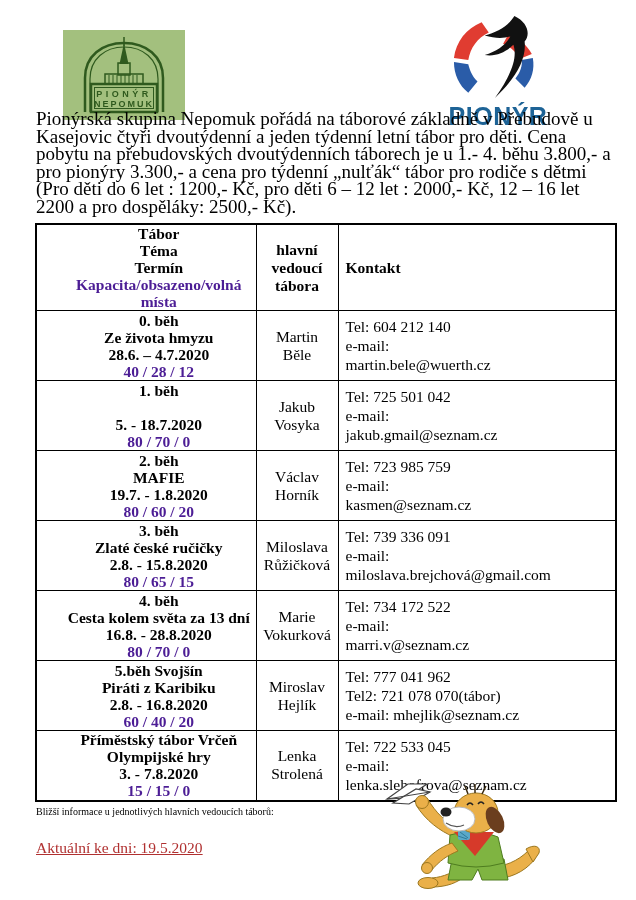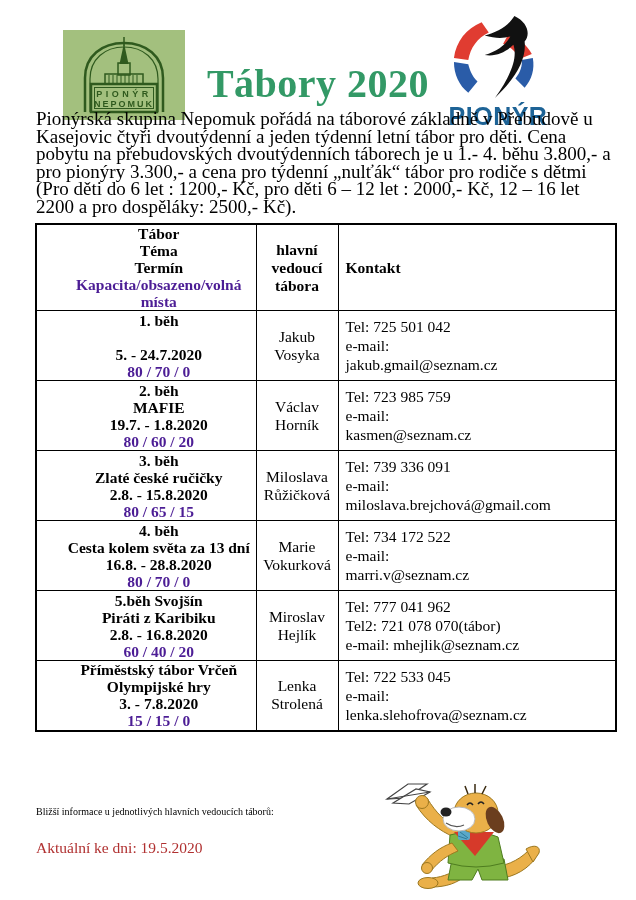--- a/index.html
+++ b/index.html
@@ -29,21 +29,21 @@
   .camps .c3 { width:278px; text-align:left; padding-left:7px; }
   .cl { line-height:17px; min-height:17px; }
   .b  { font-weight:bold;padding-left:25px; }
   .red { color:#4c1d95; }
   .camps .c2 div { line-height:18px; }
   .camps .c3 div { line-height:19px; }
   .camps thead .c3 { font-weight:bold; }
 
   
   .footer-info    { position:absolute; left:36px; top:806px; font-size:10px; }
-  .footer-updated { position:absolute; left:36px; top:839px; font-size:15.5px; color:#b03030; }
+  .footer-updated { position:absolute; left:36px; top:839px; font-size:15.5px; color:#b03030;text-decoration:underline; }
   .dog { position:absolute; left:382px; top:779px; width:160px; height:118px; }
 </style>
 </head>
 <body>
 
 <div class="page">
 
   <svg class="logo-nepomuk" viewBox="0 0 122 90" xmlns="http://www.w3.org/2000/svg">
     <rect width="122" height="90" fill="#a3c07e"></rect>
     <path d="M22 82 L22 48 C22 26 39 13 61 13 C83 13 100 26 100 48 L100 82" fill="none" stroke="#2f5a1e" stroke-width="2.5"></path>
@@ -61,21 +61,20 @@
         <line x1="66" y1="45" x2="66" y2="54"></line>
       <line x1="70" y1="45" x2="70" y2="54"></line>
         <line x1="74" y1="45" x2="74" y2="54"></line>
     </g>
     <rect x="28" y="54" width="66" height="28" fill="#a3c07e" stroke="#2f5a1e" stroke-width="2.5"></rect>
     <rect x="31.5" y="57.5" width="59" height="21" fill="none" stroke="#2f5a1e" stroke-width="1"></rect>
     <text x="61" y="67" text-anchor="middle" font-family="Liberation Sans, sans-serif" font-size="9" font-weight="bold" letter-spacing="3.5" fill="#2f5a1e">PIONÝR</text>
     <text x="61" y="77" text-anchor="middle" font-family="Liberation Sans, sans-serif" font-size="9" font-weight="bold" letter-spacing="2" fill="#2f5a1e">NEPOMUK</text>
   </svg>
 
-  <div class="main-title">Tábory 2020</div>
 
   <div class="logo-pionyr">
     <svg width="104" height="84" viewBox="0 0 100 82" xmlns="http://www.w3.org/2000/svg">
       <path d="M34 6 C19 12 9 25 7 41 L21 43 C23 31 30 21 41 16 Z" fill="#e03c31"></path>
       <path d="M7 45 C7 57 12 68 21 75 L30 64 C24 58 22 51 21 47 Z" fill="#2a5ca8"></path>
       <path d="M60 18 C70 21 78 28 83 37 L71 42 C68 35 62 30 55 27 Z" fill="#e03c31"></path>
       <path d="M84 41 C86 52 83 62 76 70 L67 61 C72 55 74 48 73 43 Z" fill="#2a5ca8"></path>
       <path d="M66 0 C60 10 49 16 37 19 C47 22 55 22 62 20 C57 29 48 35 37 38 C48 40 58 35 65 28 C69 40 64 56 47 80 C66 62 78 43 76 25 C82 18 79 6 66 0 Z" fill="#111111"></path>
     </svg>
     <div class="wordmark">PIONÝR</div>
@@ -92,26 +91,43 @@
           <div class="cl b">Tábor</div>
           <div class="cl b">Téma</div>
           <div class="cl b">Termín</div>
           <div class="cl b red">Kapacita/obsazeno/volná místa</div>
         </th>
         <th class="c2">hlavní vedoucí tábora</th>
         <th class="c3">Kontakt</th>
       </tr>
     </thead>
     <tbody id="rows">
+    <tr>
+      <td class="c1">
+        <div class="cl b">0. běh</div>
+        <div class="cl b">Ze života hmyzu</div>
+        <div class="cl b">28.6. – 4.7.2020</div>
+        <div class="cl b red">40 / 28 / 12</div>
+      </td>
+      <td class="c2">
+        <div>Martin</div>
+        <div>Běle</div>
+      </td>
+      <td class="c3">
+        <div>Tel: 604 212 140</div>
+        <div>e-mail:</div>
+        <div>martin.bele@wuerth.cz</div>
+      </td>
+    </tr>
 
     <tr>
       <td class="c1">
         <div class="cl b">1. běh</div>
         <div class="cl b"></div>
-        <div class="cl b">5. - 24.7.2020</div>
+        <div class="cl b">5. - 18.7.2020</div>
         <div class="cl b red">80 / 70 / 0</div>
       </td>
       <td class="c2">
         <div>Jakub</div>
         <div>Vosyka</div>
       </td>
       <td class="c3">
         <div>Tel: 725 501 042</div>
         <div>e-mail:</div>
         <div>jakub.gmail@seznam.cz</div>

